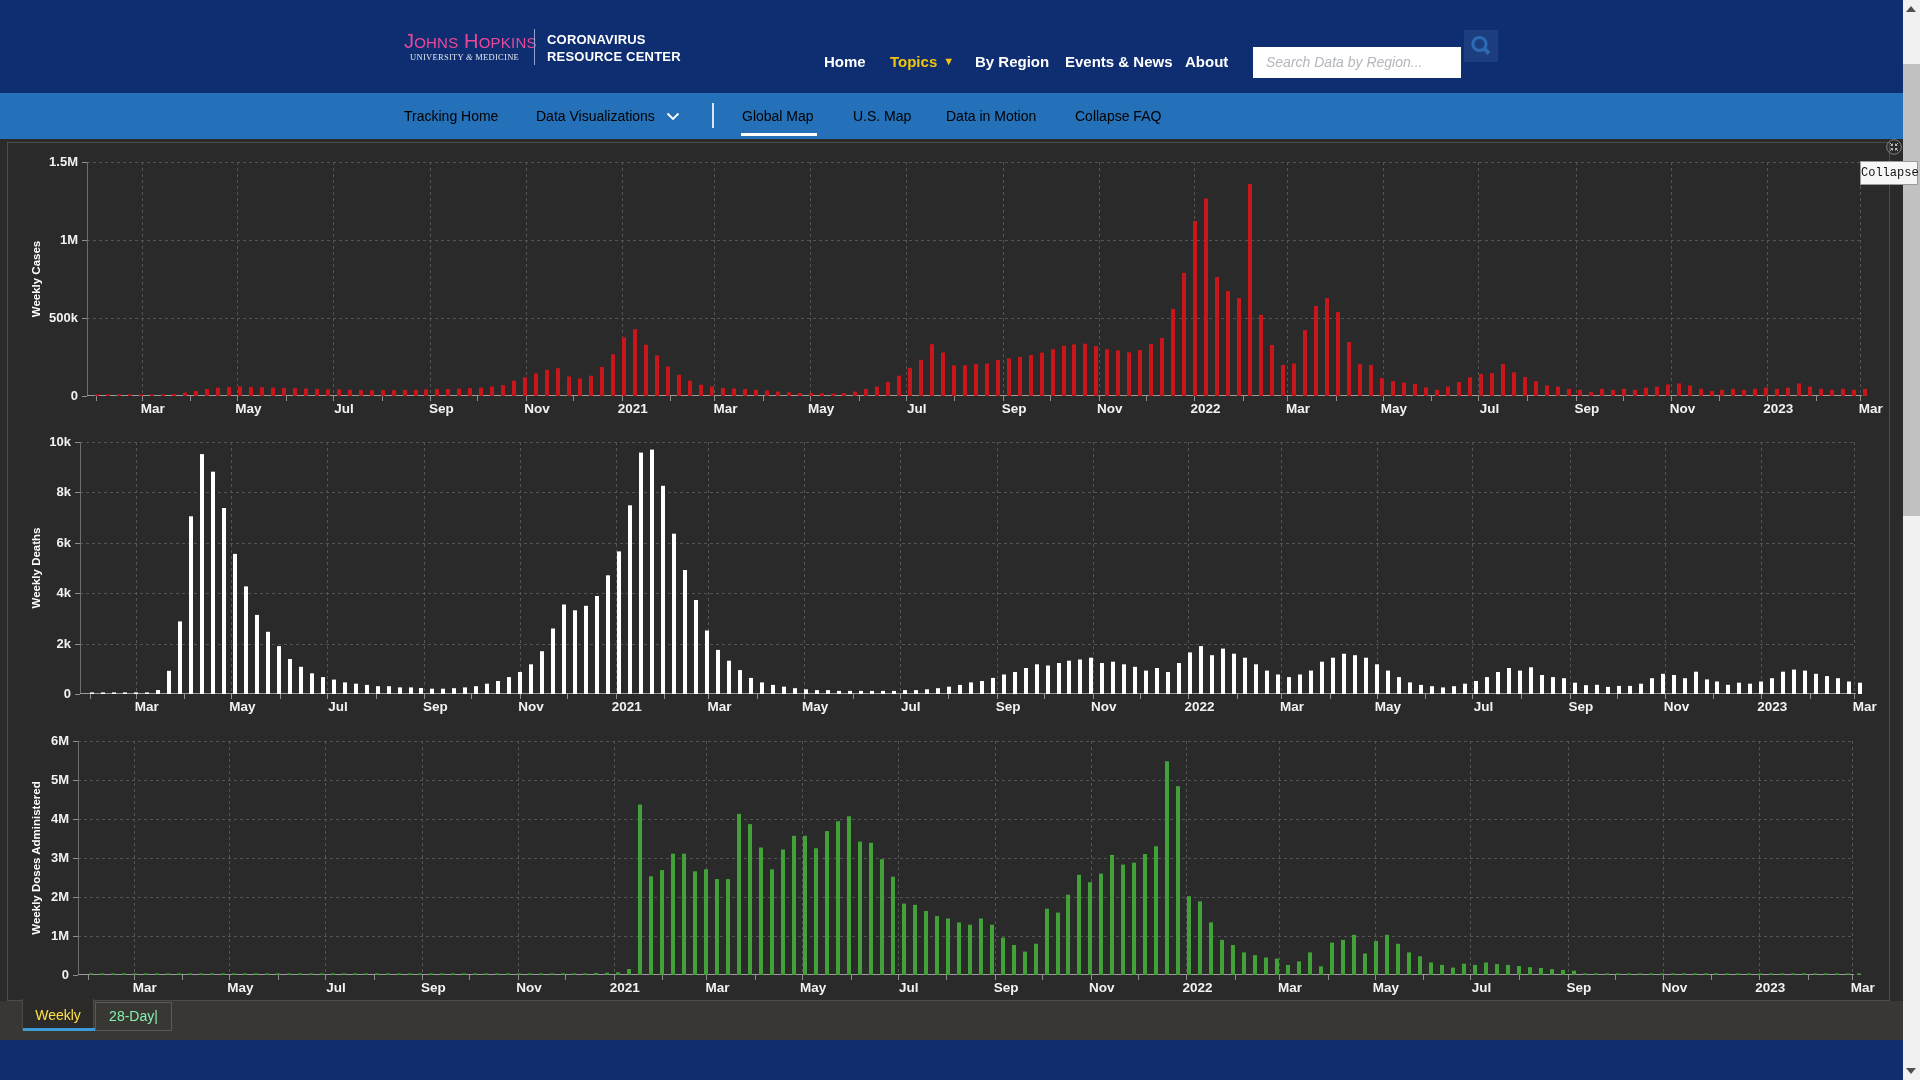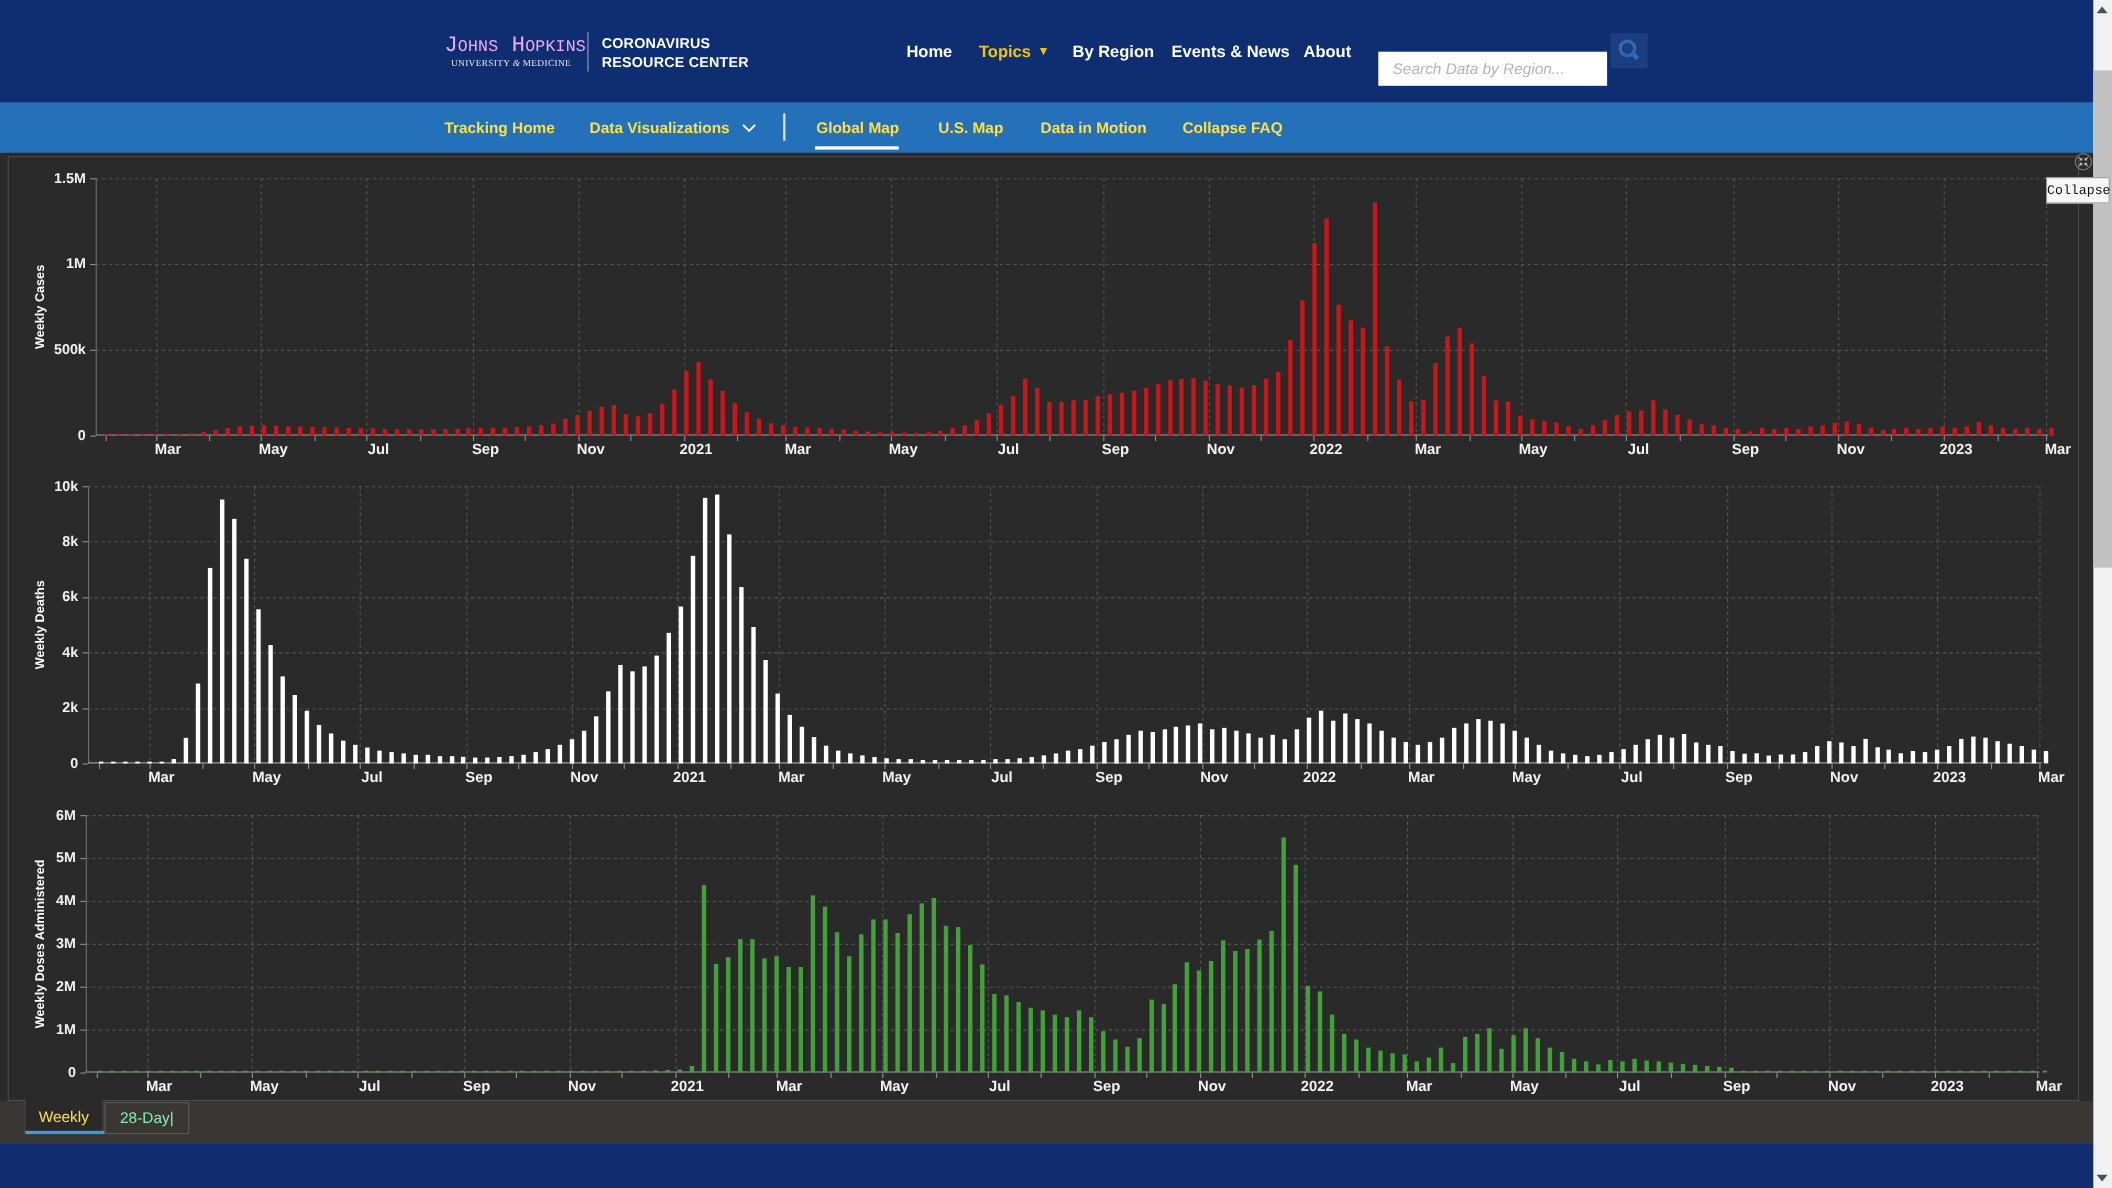--- a/index.html
+++ b/index.html
@@ -1,35 +1,35 @@
 <!DOCTYPE html>
 <html><head><meta charset="utf-8"><title>COVID-19 Map - Johns Hopkins Coronavirus Resource Center</title>
 <style>
 * { margin:0; padding:0; box-sizing:border-box; }
 html,body { width:1920px; height:1080px; overflow:hidden; background:#2a2a2a;
   font-family:"Liberation Sans",sans-serif; }
 #page { position:relative; width:1920px; height:1080px; }
 
 #hdr { position:absolute; left:0; top:0; width:1920px; height:93px; background:#0e2e71; }
-#logo-jh { position:absolute; left:404px; top:30px; color:#f0abfc; font-family:Liberation Mono, monospace;
+#logo-jh { position:absolute; left:404px; top:30px; color:#ec4899; font-family:Liberation Sans, sans-serif;
   font-size:20px; letter-spacing:.2px; }
 #logo-um { position:absolute; left:410px; top:52px; color:#e3e8f2; font-family:"Liberation Serif",serif;
   font-size:8.5px; letter-spacing:.3px; }
 #logo-div { position:absolute; left:534px; top:29px; width:1px; height:36px; background:#8fa3cc; }
 #logo-crc { position:absolute; left:547px; top:31px; color:#fff; font-weight:700; font-size:13px;
   letter-spacing:.2px; line-height:17px; }
-.nav-item { position:absolute; top:39px; color:#fff; font-weight:700; font-size:15px; }
+.nav-item { position:absolute; top:53px; color:#fff; font-weight:700; font-size:15px; }
 #nv-topics { color:#f1c40f; }
 #nv-topics .car { font-size:11px; position:relative; top:-2px; margin-left:6px;}
 #search { position:absolute; left:1253px; top:31px; width:208px; height:31px; background:#fff;margin-top:16px; }
 #search span { position:absolute; left:13px; top:7px; font-style:italic; font-size:14px; color:#b2b6bb; }
 #search-btn { position:absolute; left:1464px; top:30px; width:34px; height:32px; background:#1c3d7e; }
 
 #subnav { position:absolute; left:0; top:93px; width:1920px; height:46px; background:#2471b9; }
-.sn { position:absolute; top:15px; color:#fde047; font-size:14px; font-weight:700; }
+.sn { position:absolute; top:15px; color:#000000; font-size:14px; font-weight:400; }
 #sn-div { position:absolute; left:712px; top:103px; width:2px; height:25px; background:#d8e6f4; }
 #gm-under { position:absolute; left:741px; top:133px; width:76px; height:3px; background:#fff; }
 
 #content { position:absolute; left:0; top:139px; width:1920px; height:901px; background:#2a2a2a; }
 #panel { position:absolute; left:7px; top:3px; width:1883px; height:859px; border:1px solid #4c4c4c;
   border-right:1px solid #4c4c4c; }
 #charts { position:absolute; left:0; top:139px; width:1920px; height:901px; }
 
 #tabbar { position:absolute; left:0; top:1001px; width:1903px; height:39px; background:#393734; }
 #tab-weekly { position:absolute; left:22px; top:-2px; width:72px; height:32px; background:#2b2a28;

